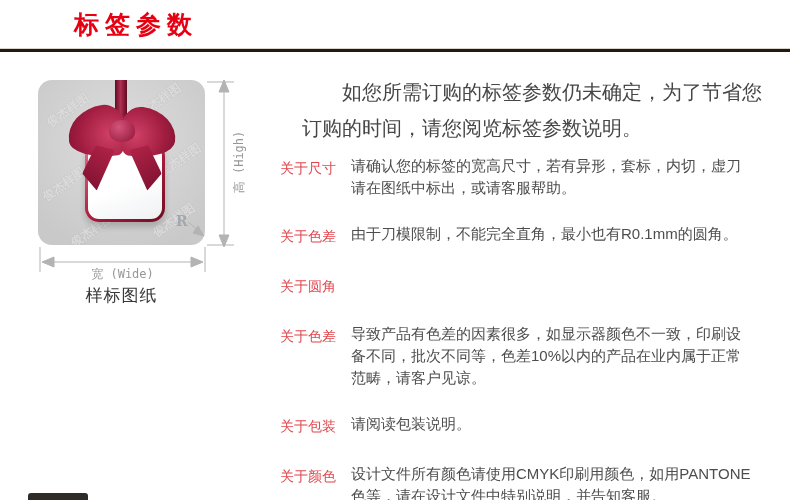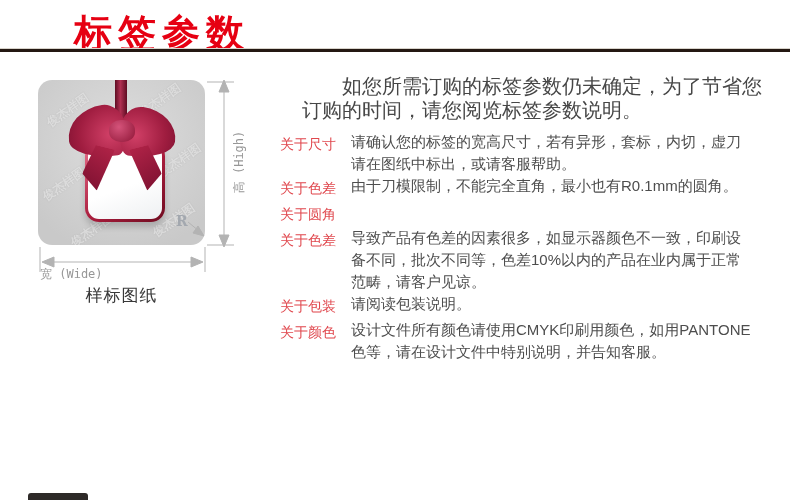--- a/index.html
+++ b/index.html
@@ -4,21 +4,21 @@
 <style>
   html,body{margin:0;padding:0;}
   body{
     width:790px;height:500px;position:relative;overflow:hidden;
     background:#ffffff;
     font-family:"Liberation Sans", sans-serif;
   }
   
   .page-title{
     position:absolute;left:74px;top:8px;
-    font-size:38px;font-weight:bold;letter-spacing:6px;
+    font-size:25px;font-weight:bold;letter-spacing:6px;
     color:#e60012;white-space:nowrap;
   }
   .header-rule{
     position:absolute;left:0;top:48px;width:790px;height:5px;
     background:linear-gradient(#d8d3cb 0 1px,#241812 1px 4px,#ffffff 4px);
   }
   
   .art-box{
     position:absolute;left:38px;top:80px;width:167px;height:165px;
     border-radius:14px;overflow:hidden;
@@ -75,43 +75,43 @@
     border-radius:45%;
   }
   .dims-svg{position:absolute;left:0;top:70px;width:270px;height:230px;}
   .dim-height-label{
     position:absolute;left:239px;top:162px;
     transform:translate(-50%,-50%) rotate(-90deg);
     font-family:"DejaVu Sans Mono", monospace;
     font-size:12px;color:#979797;white-space:nowrap;
   }
   .dim-width-label{
-    position:absolute;left:40px;top:266px;width:165px;text-align:left;
+    position:absolute;left:40px;top:266px;width:165px;text-align:center;
     font-family:"DejaVu Sans Mono", monospace;
     font-size:12px;color:#979797;white-space:nowrap;
   }
   .radius-label{
     position:absolute;left:176px;top:213px;
     font-family:"DejaVu Serif", serif;font-weight:bold;
     font-size:14px;color:#a3a8af;
   }
   .diagram-caption{
     position:absolute;left:38px;top:284px;width:167px;text-align:center;
     font-size:17px;color:#383838;letter-spacing:1px;font-family:Liberation Mono, monospace;
   }
   
   .intro{
     position:absolute;left:302px;top:74px;width:478px;
-    font-size:20px;line-height:24px;color:#464646;
+    font-size:20px;line-height:36px;color:#464646;
     text-indent:40px;
   }
   .rows{
     position:absolute;left:280px;top:131px;width:478px;
   }
-  .row{display:flex;align-items:flex-start;}
+  .row{display:flex;align-items:flex-start;margin-top:24px;}
   .row-label{
     flex:0 0 58px;margin-right:13px;
     font-size:14px;line-height:26px;color:#e0484e;white-space:nowrap;
   }
   .row-text{
     width:404px;
     font-size:15px;line-height:22px;color:#4d4d4d;
   }
   
   .next-section-fragment{

